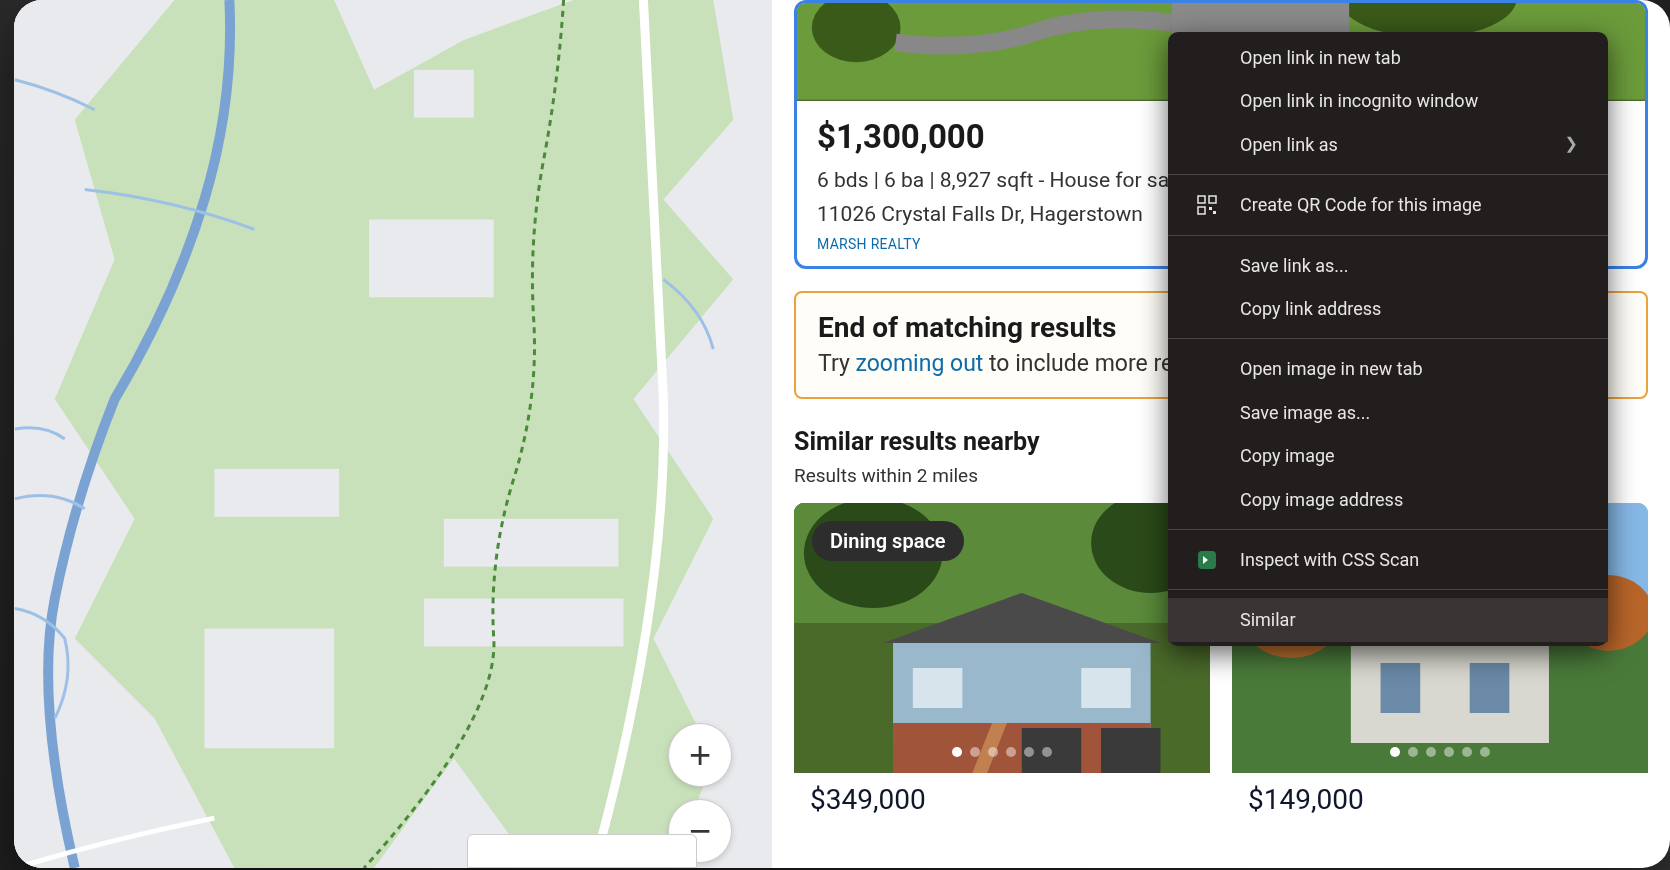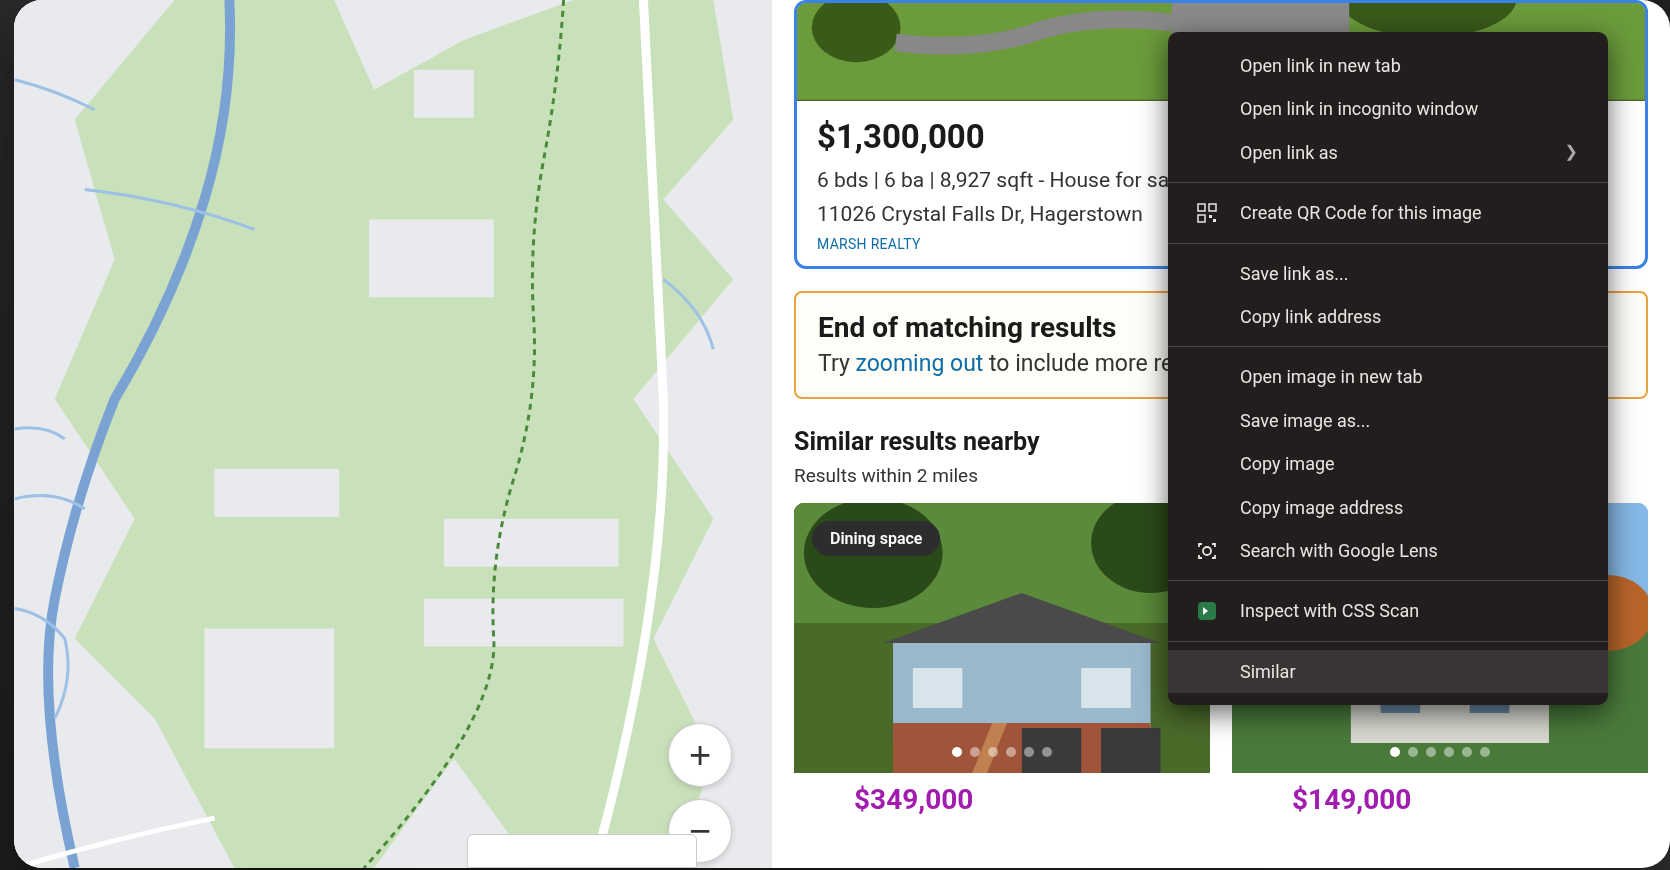--- a/index.html
+++ b/index.html
@@ -189,40 +189,39 @@
   background: linear-gradient(180deg, #7bb0e8 0%, #5a8cc7 40%, #3a6a3a 100%);
 }
 .tag-pill {
   position: absolute;
   top: 18px;
   left: 18px;
   background: #2d2d2d;
   color: #fff;
   padding: 8px 18px;
   border-radius: 999px;
-  font-size: 16px;
+  font-size: 20px;
   font-weight: 600;
 }
 .similar-body { padding: 10px 16px 18px; }
 .similar-price {
   font-size: 28px;
-  font-weight: 700;
-  color: #a21caf;
-  margin-left: 44px;
+  font-weight: 400;
+  color: #0f172a;
 }
 
 
 .context-menu {
   position: absolute;
   top: 32px;
   left: 1168px;
   width: 440px;
   background: #231e1e;
   border-radius: 10px;
-  padding: 12px 0;
+  padding: 4px 0;
   box-shadow: 0 8px 28px rgba(0,0,0,0.6);
   color: #e8e6e4;
   font-size: 18px;
   z-index: 100;
 }
 .cm-item {
   padding: 10px 30px 10px 72px;
   cursor: pointer;
   display: flex;
   align-items: center;
@@ -429,29 +428,20 @@
     </div>
     <div class="cm-item">
       <span>Save image as...</span>
     </div>
     <div class="cm-item">
       <span>Copy image</span>
     </div>
     <div class="cm-item">
       <span>Copy image address</span>
     </div>
-    <div class="cm-item">
-      <span class="cm-icon">
-        <svg width="20" height="20" viewBox="0 0 20 20">
-          <circle cx="10" cy="10" r="4" fill="none" stroke="#e8e6e4" stroke-width="1.8"></circle>
-          <path d="M2 6 L2 3 L5 3 M15 3 L18 3 L18 6 M18 14 L18 17 L15 17 M5 17 L2 17 L2 14" fill="none" stroke="#e8e6e4" stroke-width="1.8"></path>
-        </svg>
-      </span>
-      <span>Search with Google Lens</span>
-    </div>
     <div class="cm-divider"></div>
     <div class="cm-item">
       <span class="cm-icon">
         <svg width="22" height="22" viewBox="0 0 22 22">
           <rect x="2" y="2" width="18" height="18" rx="4" fill="#2a7a4a"></rect>
           <path d="M7 7 L7 15 L12 11 Z" fill="#fff"></path>
         </svg>
       </span>
       <span>Inspect with CSS Scan</span>
     </div>

